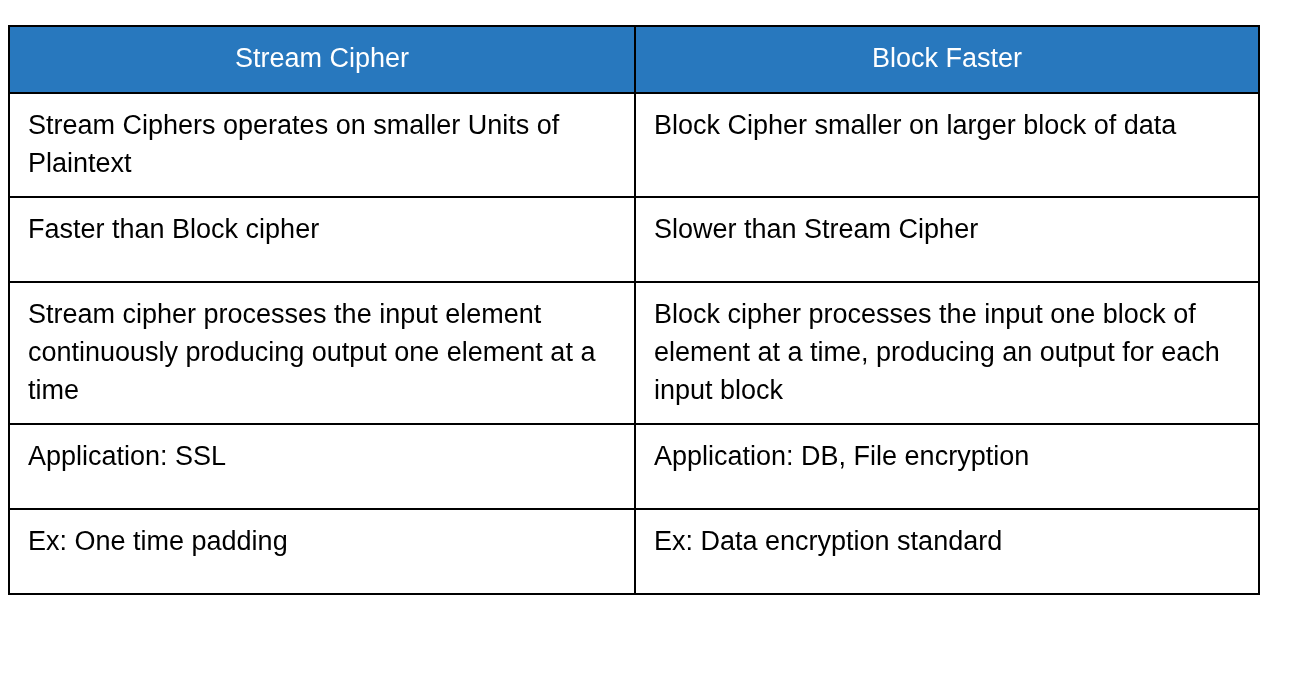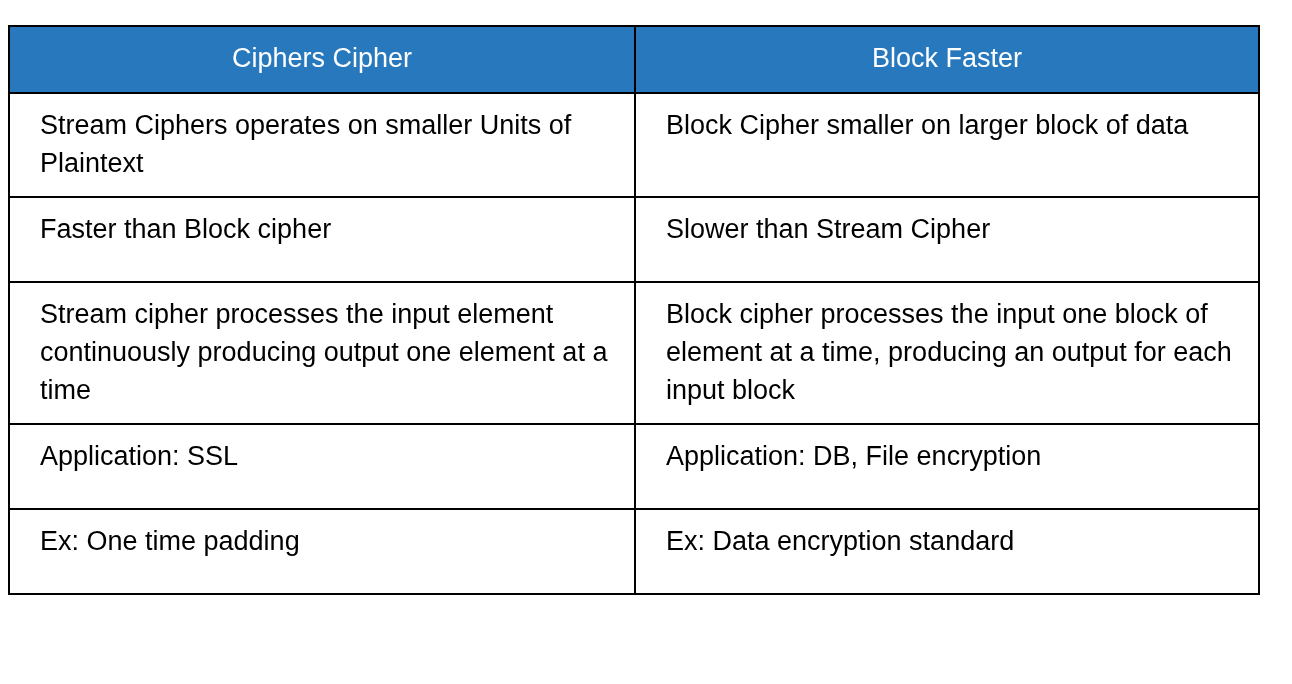--- a/index.html
+++ b/index.html
@@ -53,21 +53,21 @@
     height: 64px;
     padding: 15px 10px 16px 10px;
     box-sizing: border-box;
   }
 
   
   #comparison-table tbody td {
     color: #000000;
     font-size: 27px;
     line-height: 38px;
-    padding: 12px 14px 14px 30px;
+    padding: 12px 14px 14px 18px;
     box-sizing: border-box;
     text-align: left;
   }
 
   .cell-text {
     display: block;
     white-space: pre-line;
   }
 
   
@@ -82,21 +82,21 @@
 
   <table id="comparison-table">
     <colgroup>
       <col class="col-left">
       <col class="col-right">
     </colgroup>
 
     <thead>
       <tr>
         <th>
-          <span class="cell-text">Ciphers Cipher</span>
+          <span class="cell-text">Stream Cipher</span>
         </th>
         <th>
           <span class="cell-text">Block Faster</span>
         </th>
       </tr>
     </thead>
 
     <tbody>
 
       <tr class="row-h-tall">

